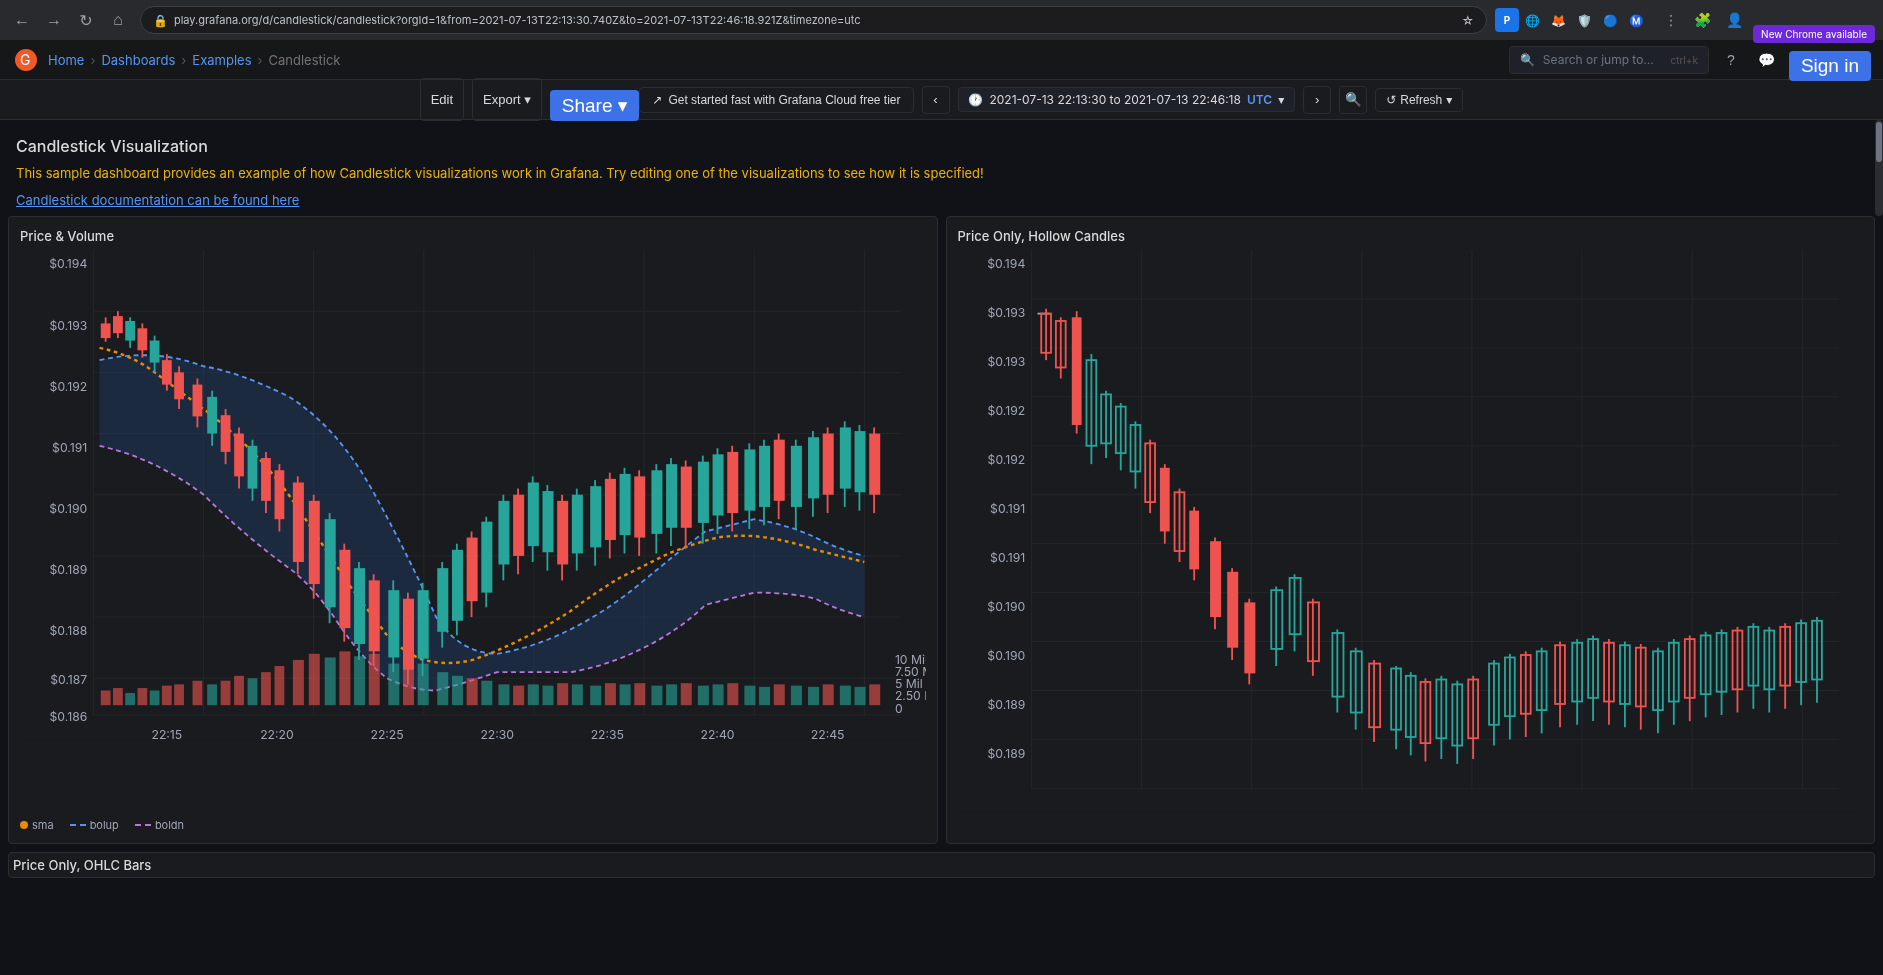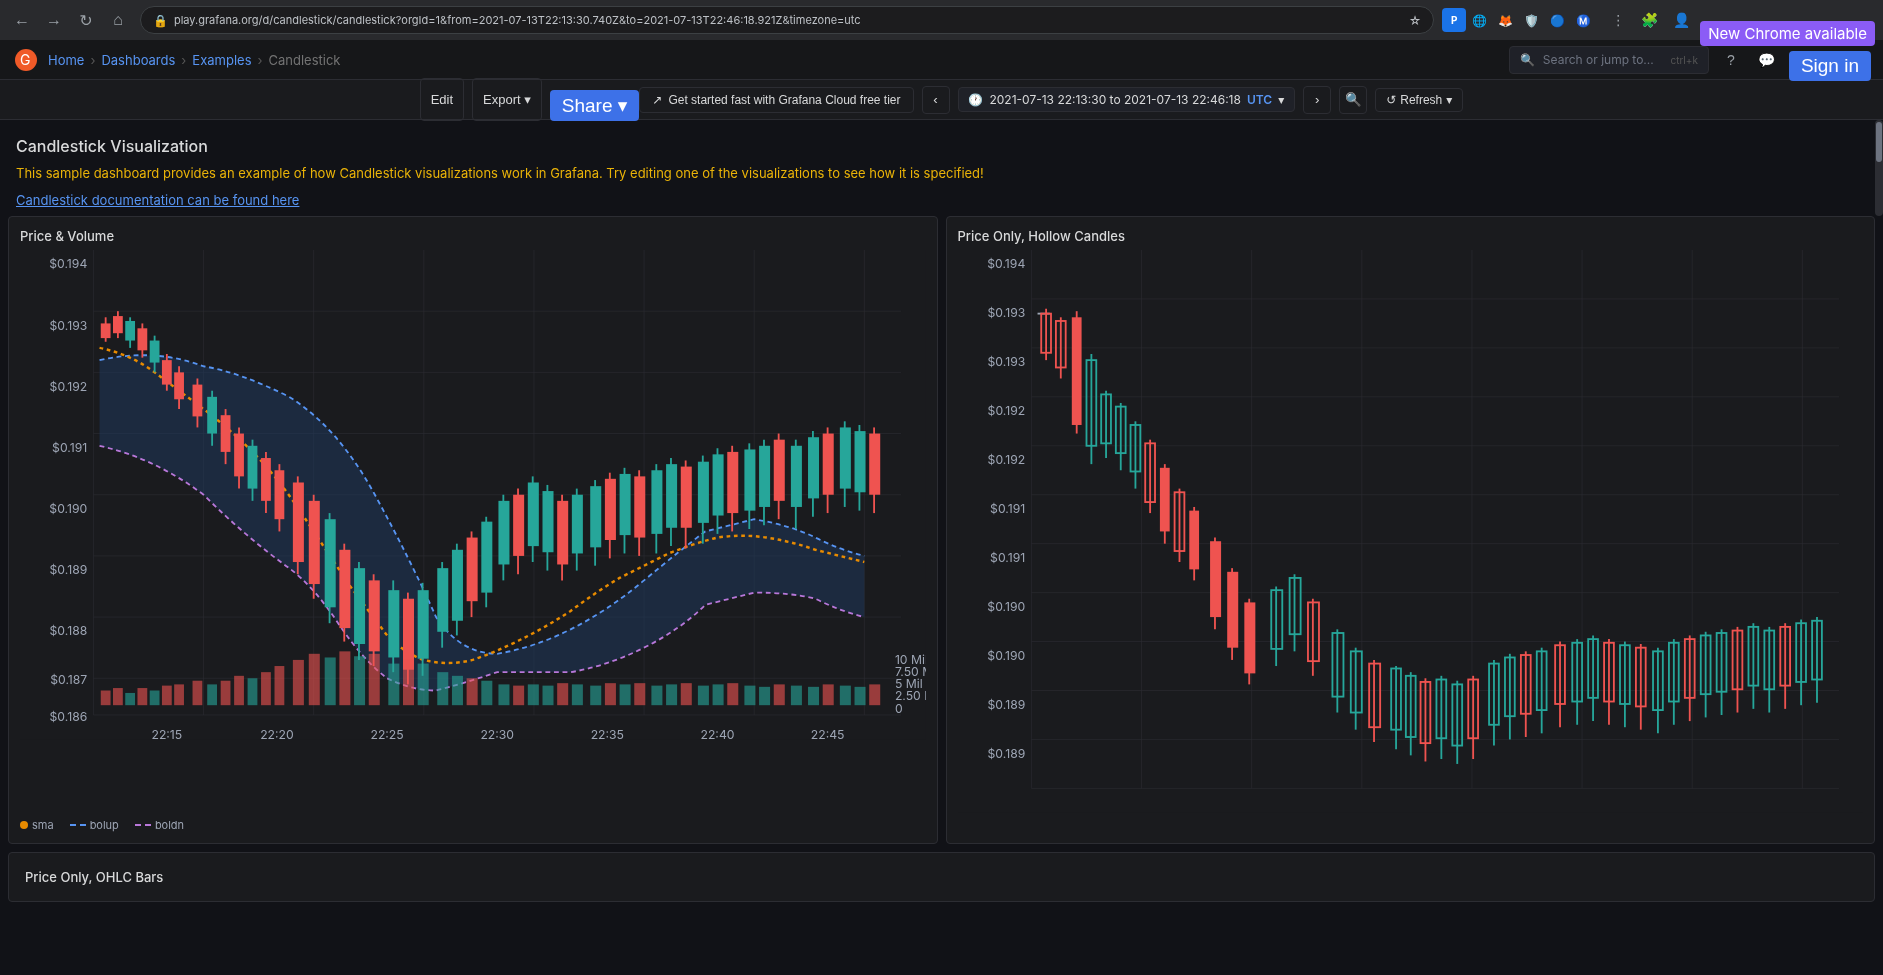--- a/index.html
+++ b/index.html
@@ -25,21 +25,21 @@
       border-radius: 20px; height: 28px; display: flex; align-items: center;
       padding: 0 12px; color: #bdc1c6; font-size: 12px; gap: 6px;
     }
     .browser-actions { display: flex; gap: 4px; align-items: center; }
     .browser-icon-btn {
       width: 28px; height: 28px; background: none; border: none;
       color: #9aa0a6; cursor: pointer; border-radius: 50%;
       display: flex; align-items: center; justify-content: center; font-size: 14px;
     }
     .chrome-available-badge {
-      background: #8b5cf6; color: white; font-size: 15px; padding: 3px 8px;
+      background: #6d28d9; color: white; font-size: 10px; padding: 3px 8px;
       border-radius: 4px; white-space: nowrap; margin-top: 27px;
     }
     .browser-extensions { display: flex; gap: 2px; align-items: center; }
     .ext-icon {
       width: 24px; height: 24px; border-radius: 4px;
       display: flex; align-items: center; justify-content: center; font-size: 12px;
     }
 
     
     .grafana-nav {
@@ -153,21 +153,21 @@
     .legend-dot { width: 8px; height: 8px; border-radius: 50%; }
 
     
     .y-label { font-size: 10px; fill: #9da5b4; }
 
     
     .panel-bottom {
       background: #1a1b1e;
       border: 1px solid #2c2d33;
       border-radius: 4px;
-      padding: 16px;
+      padding: 4px;
       margin: 0 8px 8px 8px;
     }
     .panel-bottom-title { font-size: 13px; color: #d8d9da; font-weight: 500; }
   </style>
 </head>
 <body>
 
 <div class="browser-bar">
   <div class="browser-nav-btns">
     <button class="browser-nav-btn" title="Back">←</button>

